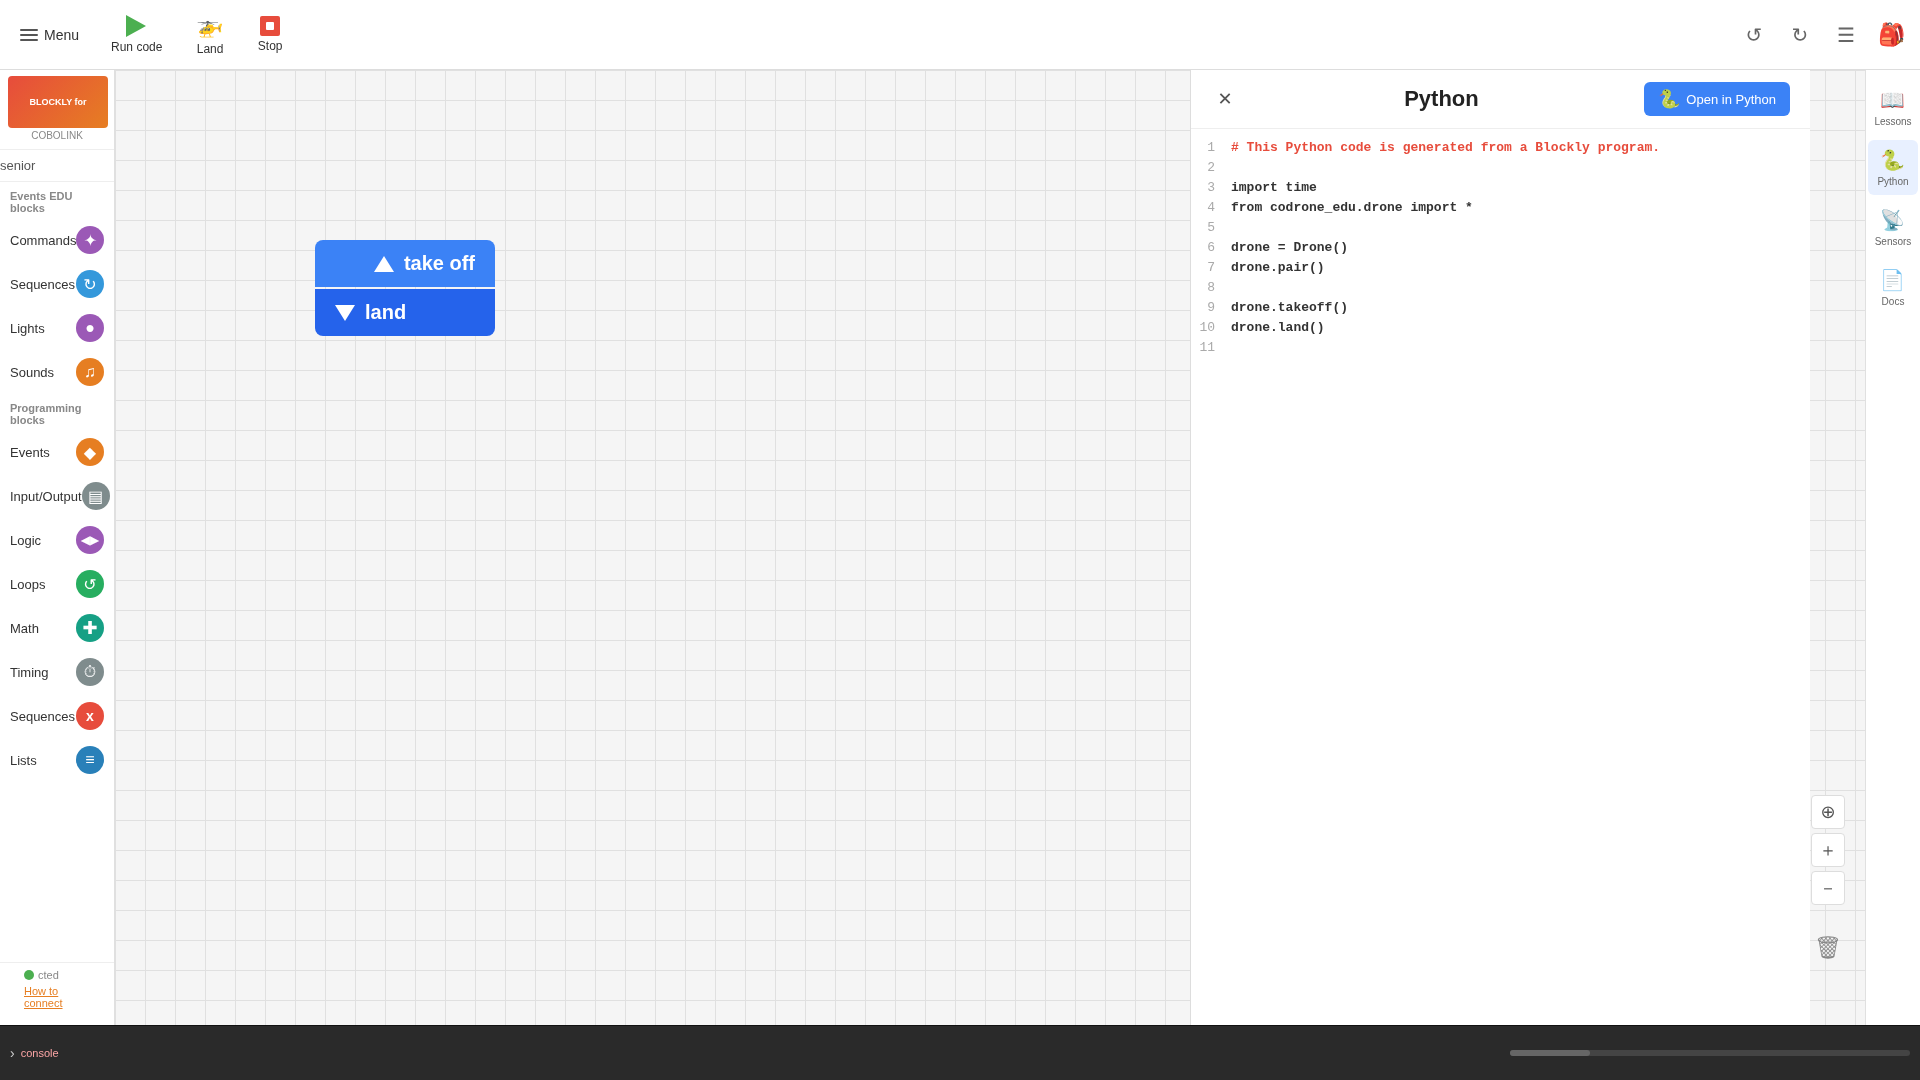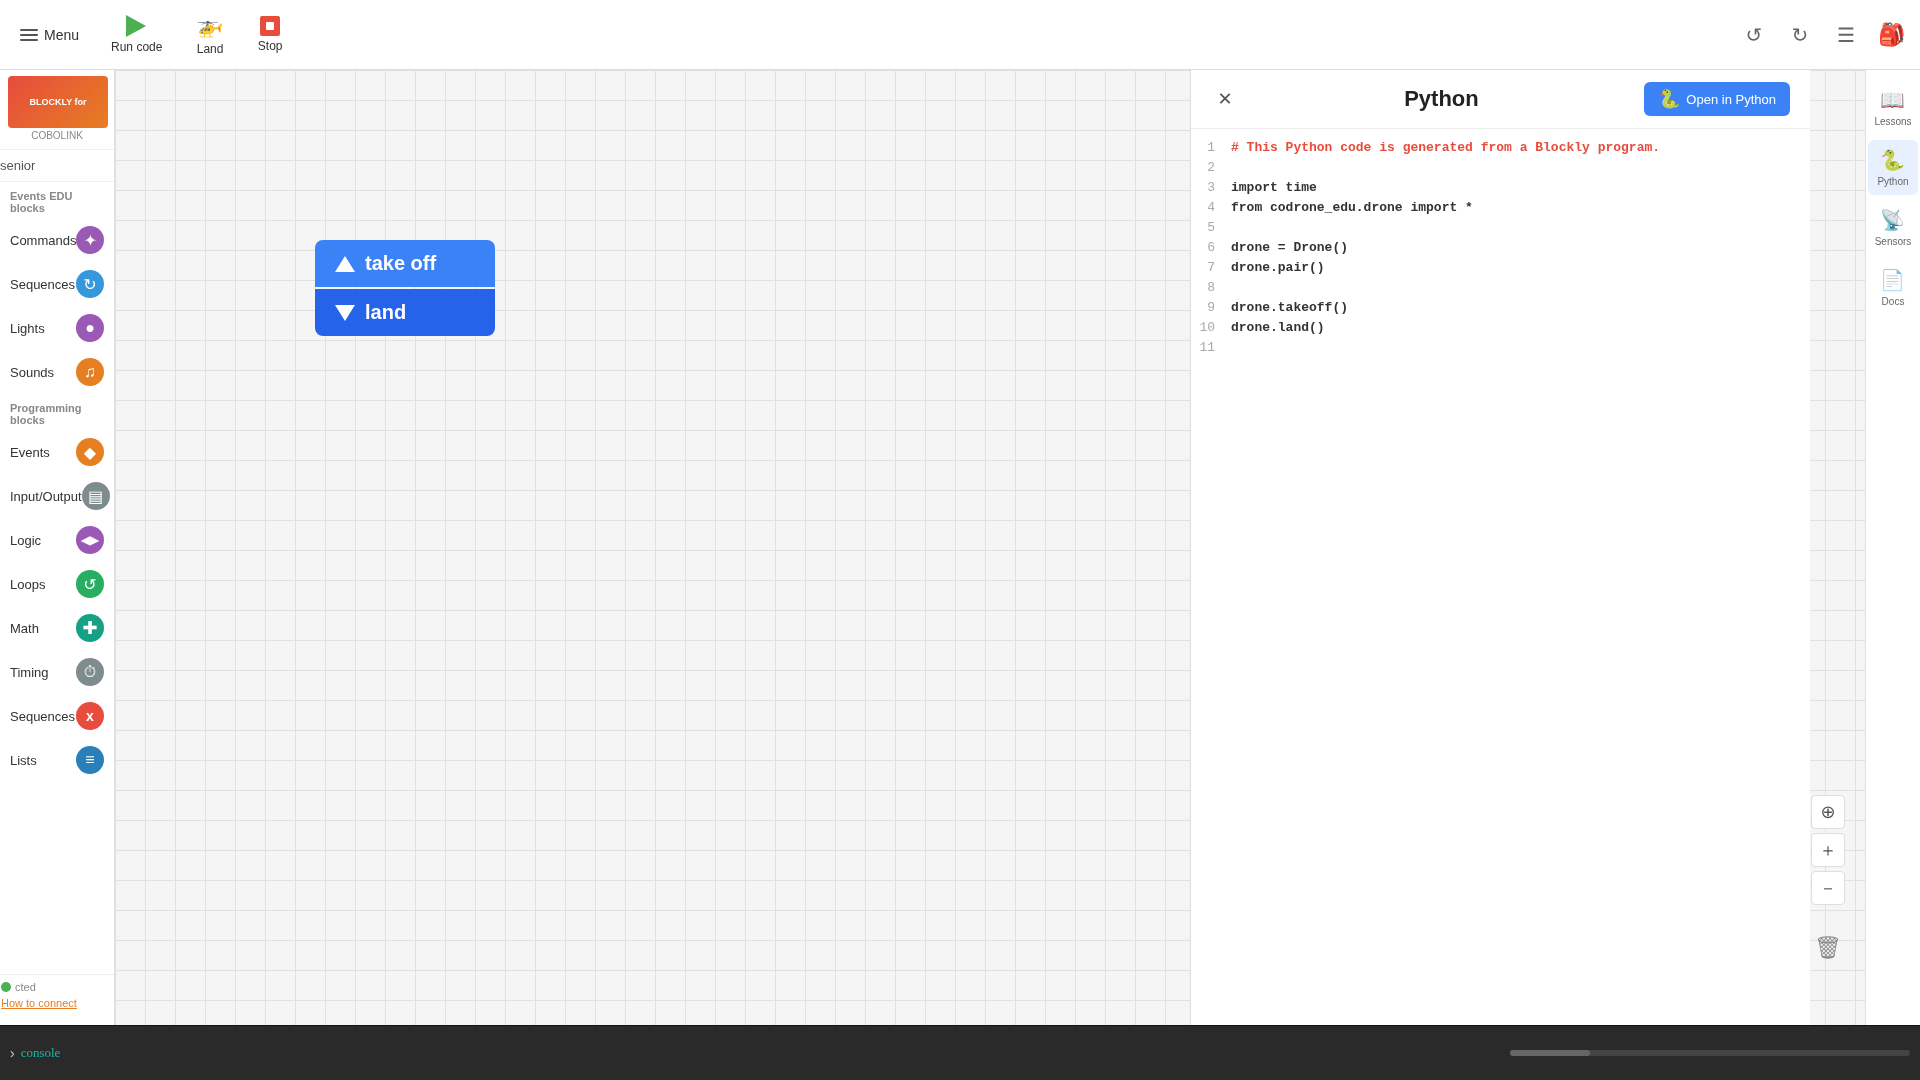--- a/index.html
+++ b/index.html
@@ -134,20 +134,21 @@
       font-size: 20px;
       font-weight: 600;
       cursor: grab;
       position: relative;
       min-width: 180px;
     }
     .block-takeoff {
       background: #3b82f6;
       border-radius: 8px 8px 0 0;
       margin-bottom: 2px;
+      justify-content: flex-end;
     }
     .block-land {
       background: #2563eb;
       border-radius: 0 0 8px 8px;
     }
     .block-arrow-up {
       width: 0; height: 0;
       border-left: 10px solid transparent;
       border-right: 10px solid transparent;
       border-bottom: 16px solid white;
@@ -296,38 +297,38 @@
     }
     .console-toggle {
       display: flex;
       align-items: center;
       gap: 6px;
       cursor: pointer;
       color: #ccc;
       font-size: 13px;
     }
     .console-arrow { color: #ccc; font-size: 14px; }
-    .console-label { color: #14b8a6; font-size: 13px; font-family: Liberation Serif, serif; }
+    .console-label { color: #fca5a5; font-size: 11px; }
     .bottom-spacer { flex: 1; }
     .scrollbar-track {
       height: 6px;
       background: #444;
       border-radius: 3px;
       width: 400px;
     }
     .scrollbar-thumb {
       height: 6px;
       background: #666;
       border-radius: 3px;
       width: 80px;
     }
 
     
     .connection-area {
-      padding: 6px 1px;
+      padding: 6px 24px;
       font-size: 11px;
       color: #888;
       border-top: 1px solid #eee;
       display: flex;
       flex-direction: column;
       gap: 4px;
     }
     .connection-status {
       display: flex;
       align-items: center;

